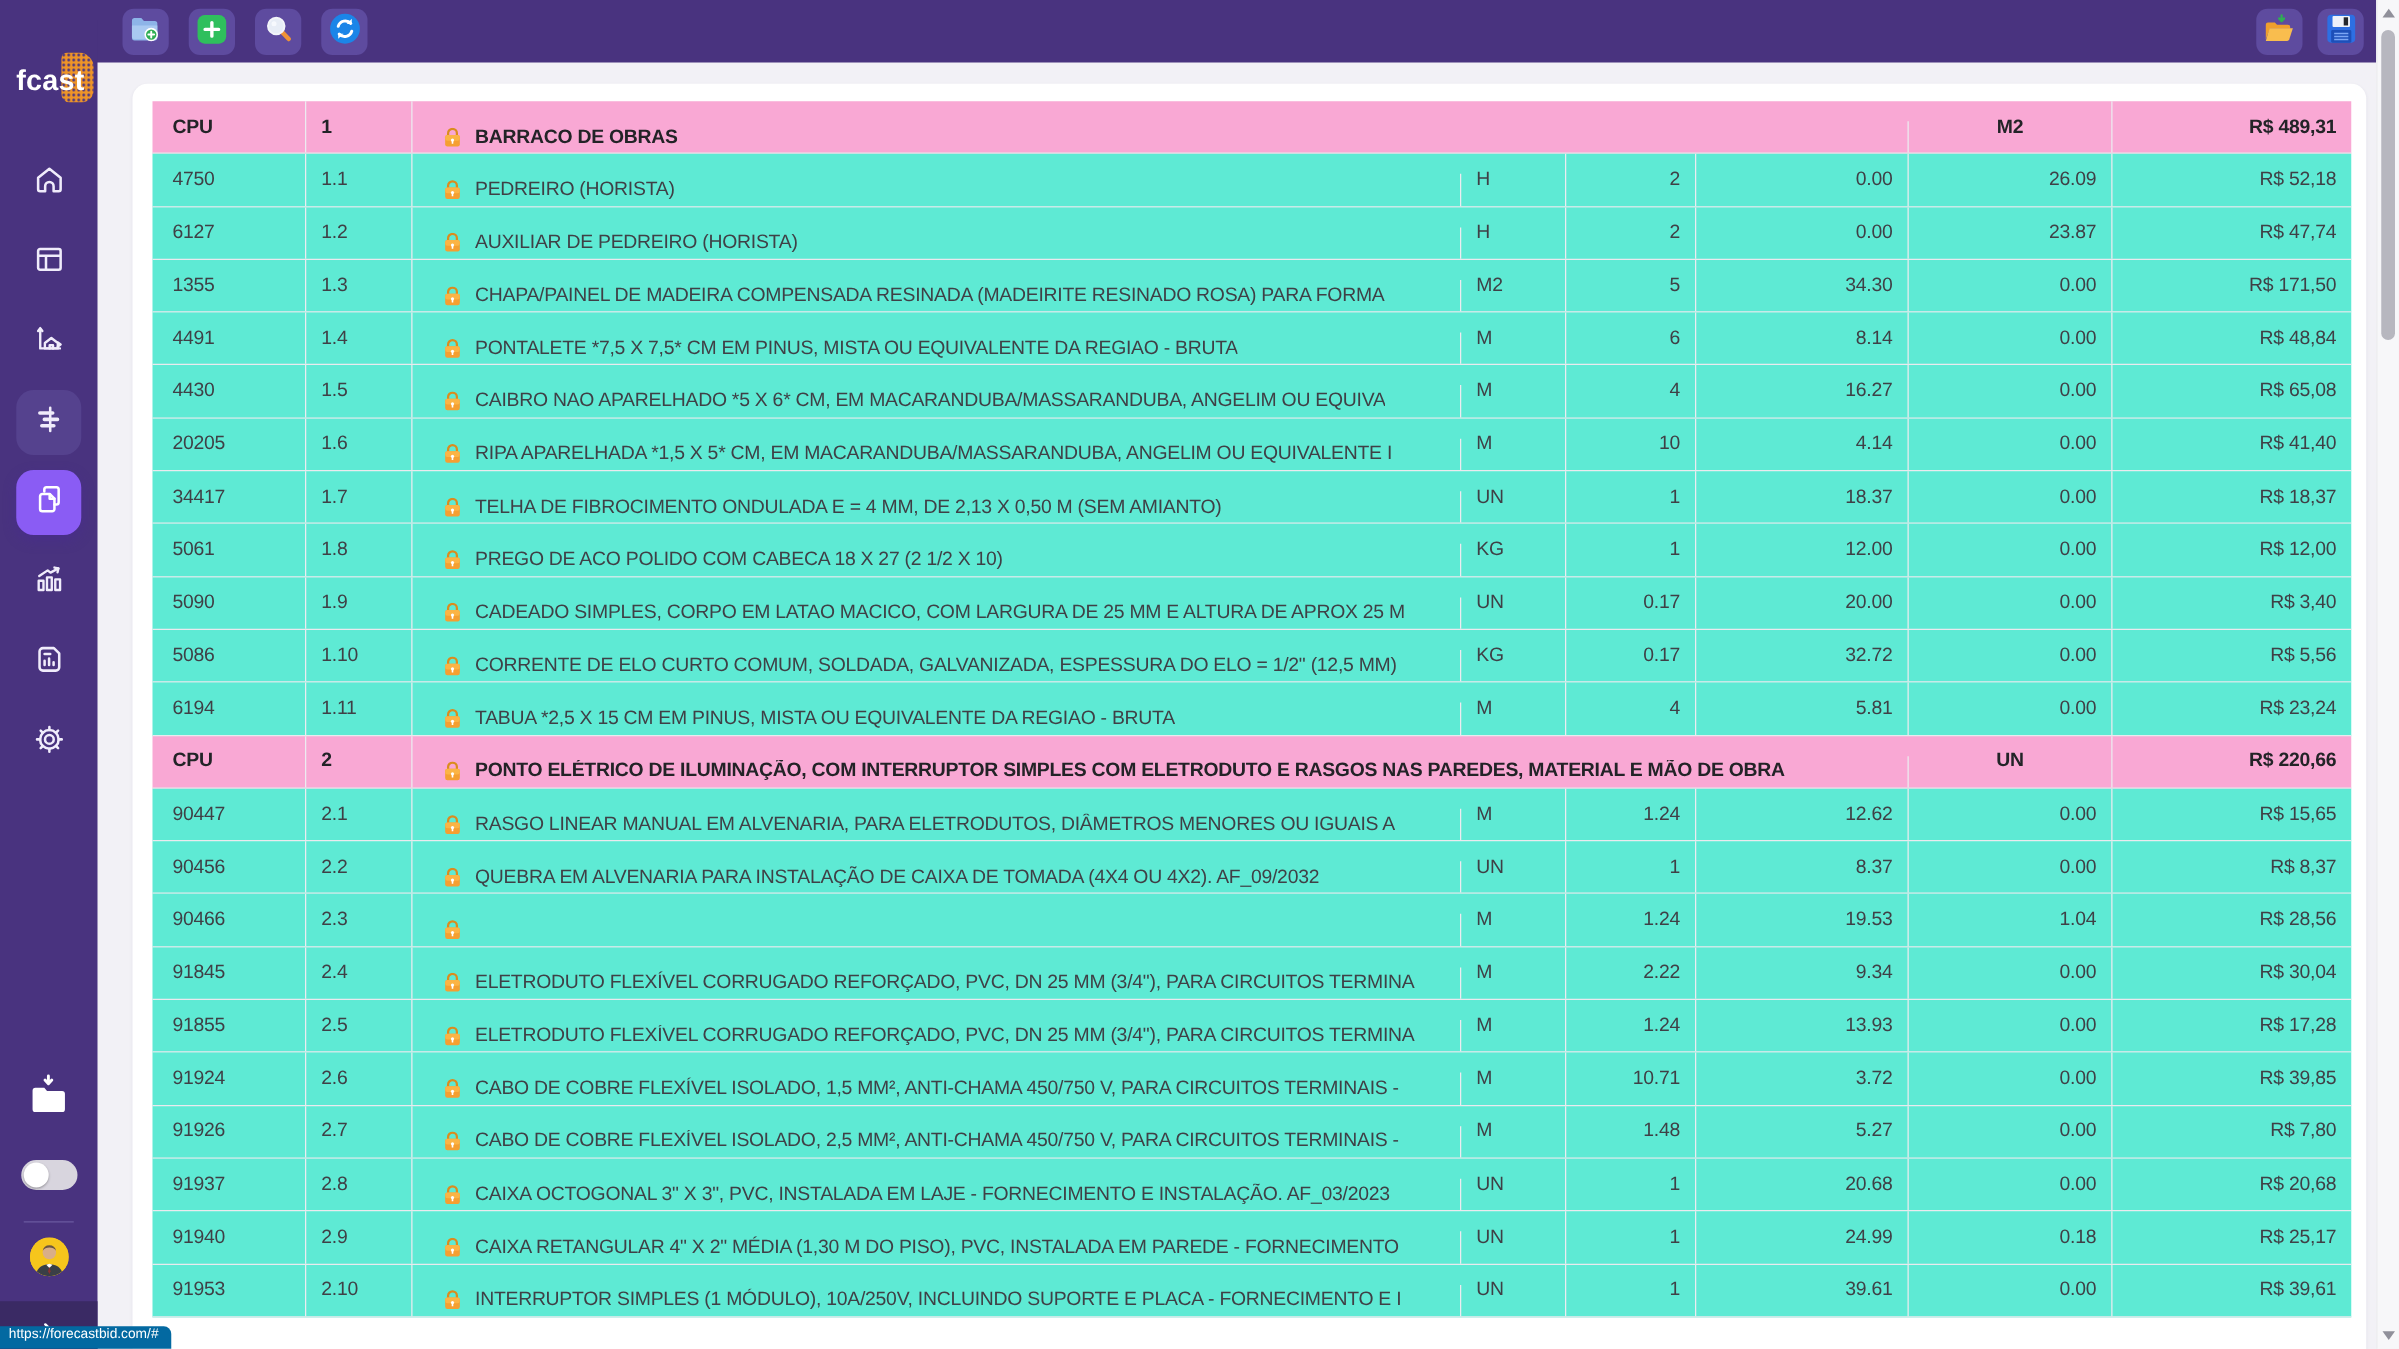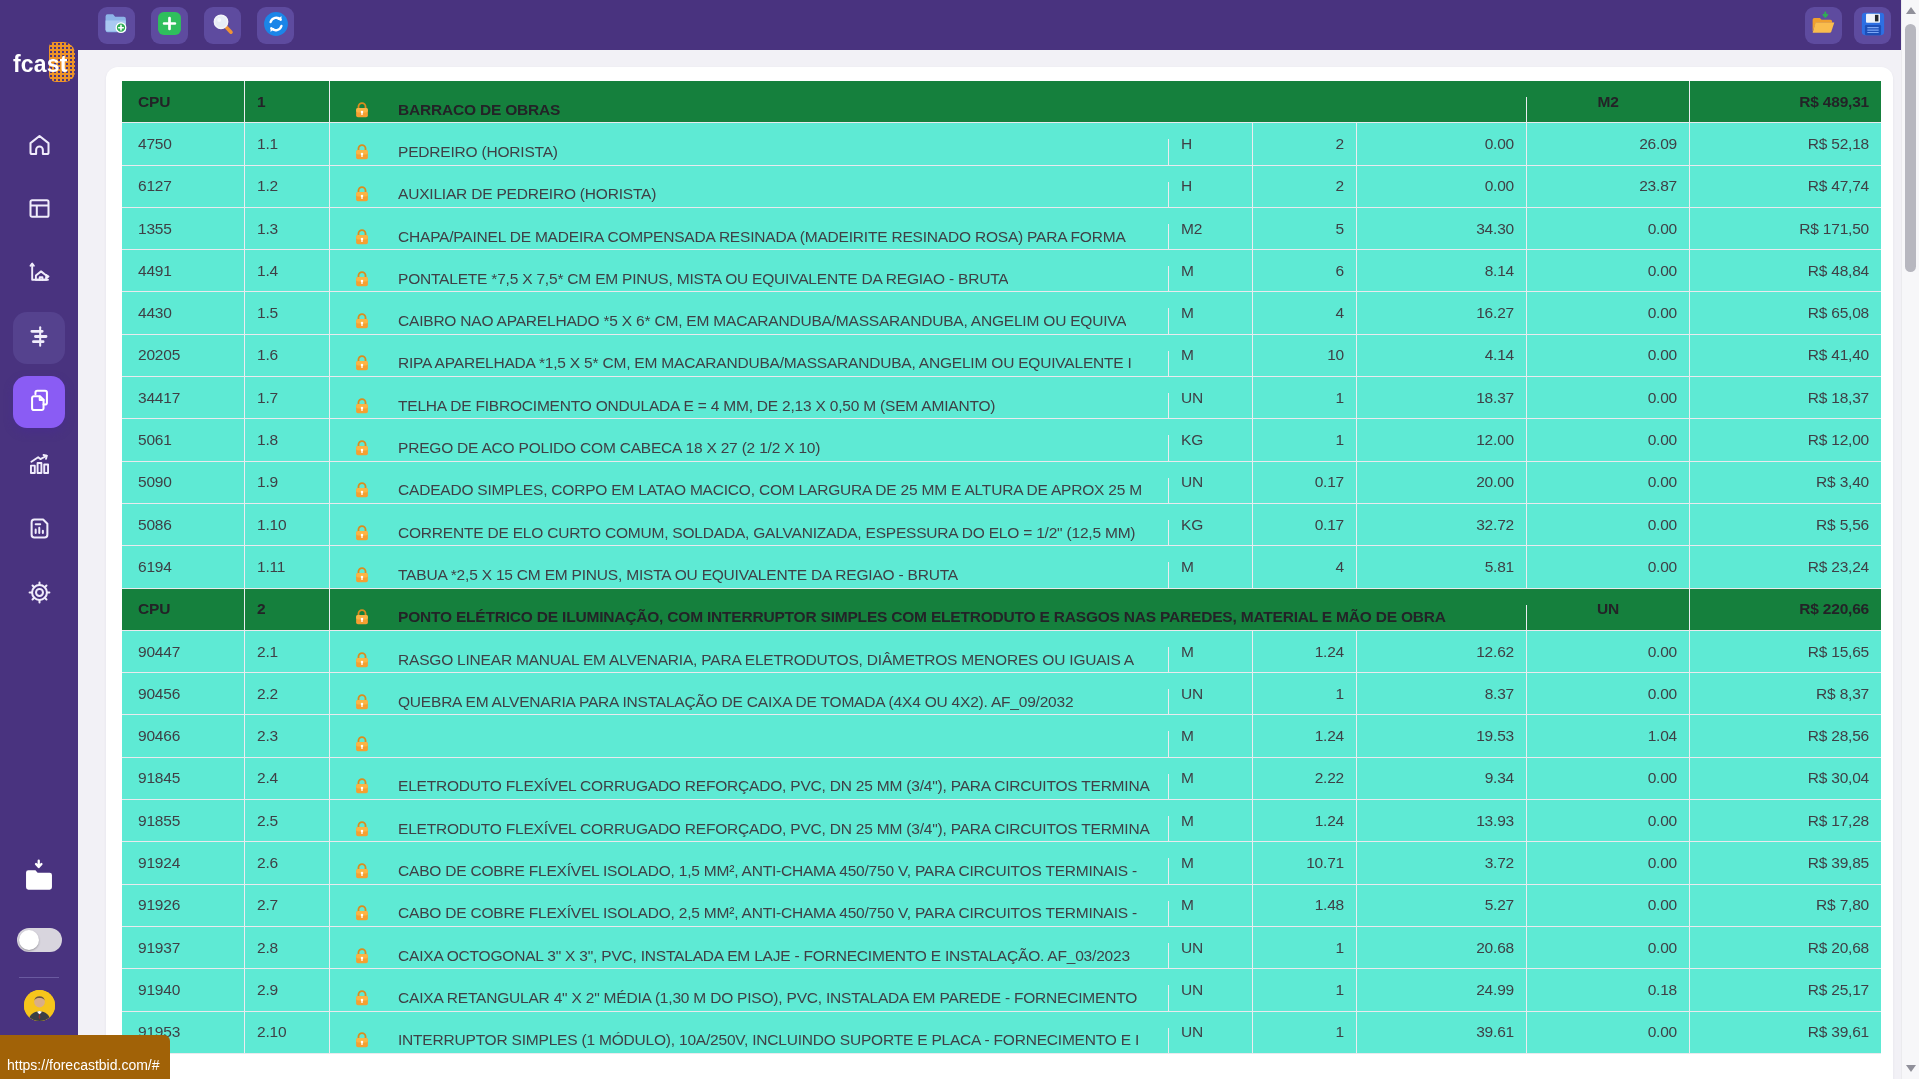--- a/index.html
+++ b/index.html
@@ -31,41 +31,41 @@
   .nav-item.soft { background:#55428e; }
   .nav-item.active { background:#8a5cf4; box-shadow:0 4px 10px rgba(70,40,150,.45); }
 
   .side-bottom-icon { position:absolute; left:24px; top:843px; }
   .toggle { position:absolute; left:17px; top:912px; width:45px; height:24px; border-radius:12px; background:#d8d5de; }
   .toggle-knob { position:absolute; left:2px; top:2px; width:20px; height:20px; border-radius:50%; background:#fff; box-shadow:0 1px 2px rgba(0,0,0,.3); }
   .side-divider { position:absolute; left:19px; top:961px; width:40px; height:1px; background:#6a5aa0; }
   .avatar { position:absolute; left:24px; top:974px; width:31px; height:31px; border-radius:50%; overflow:hidden; background:#f6c51c; }
   .side-footer { position:absolute; left:0; bottom:0; width:78px; height:54px; background:#3a2a64; display:flex; align-items:center; justify-content:center; }
 
-  .url-tooltip { position:absolute; left:0; bottom:0; z-index:20; background:#a16207; color:#fff;
-    font-size:14px; padding:22px 10px 6px 7px; border-radius:0 6px 0 0; letter-spacing:0; }
+  .url-tooltip { position:absolute; left:0; bottom:0; z-index:20; background:#0369a1; color:#fff;
+    font-size:11px; padding:0 10px 6px 7px; border-radius:0 6px 0 0; letter-spacing:0; }
 
   
   .content { position:absolute; left:78px; top:50px; right:18px; bottom:0; background:#f2f1f6; }
   .card { position:absolute; left:28px; top:17px; right:8px; bottom:-24px; background:#fff; border-radius:12px;
     padding:14px 12px 0 16px; box-shadow:0 1px 3px rgba(40,30,80,.06); }
 
   .thead, .trow { display:grid; grid-template-columns:123px 85px 839px 84px 104px 170px 163px 191px; width:1759px; }
   .thead { height:44px; border-bottom:1px solid #e3e3e8; }
   .trow { height:42.3px; border-bottom:1px solid #eaeaee; background:#5eead4; }
-  .trow.group { background:#15803d; }
+  .trow.group { background:#f9a8d4; }
 
   .hc, .c { display:flex; align-items:center; overflow:hidden; white-space:nowrap;
     font-size:15.5px; color:#3f4046; letter-spacing:-0.2px; border-right:1px solid #ececf0; }
   .hc:last-child, .c:last-child { border-right:none; }
   .hc { font-weight:700; color:#2e2e34; }
   .h-ref,.c-ref { padding-left:16px; }
   .h-cod,.c-cod { padding-left:12px; }
   .h-desc { padding-left:25px; }
-  .c-desc { padding-left:25px; gap:29px;margin-top:16px; }
+  .c-desc { padding-left:25px; gap:11px;margin-top:16px; }
   .h-uni,.c-uni { padding-left:12px; }
   .right { justify-content:flex-end; padding-right:12px; }
   .c-desc span { overflow:hidden; }
 
   .trow.group .c { font-weight:700; color:#232327; }
   .trow.group .c-desc { grid-column:3 / span 4; }
   .c-unitg { justify-content:center; }
 
   .lock { flex:0 0 auto; display:inline-flex; }
 </style>

